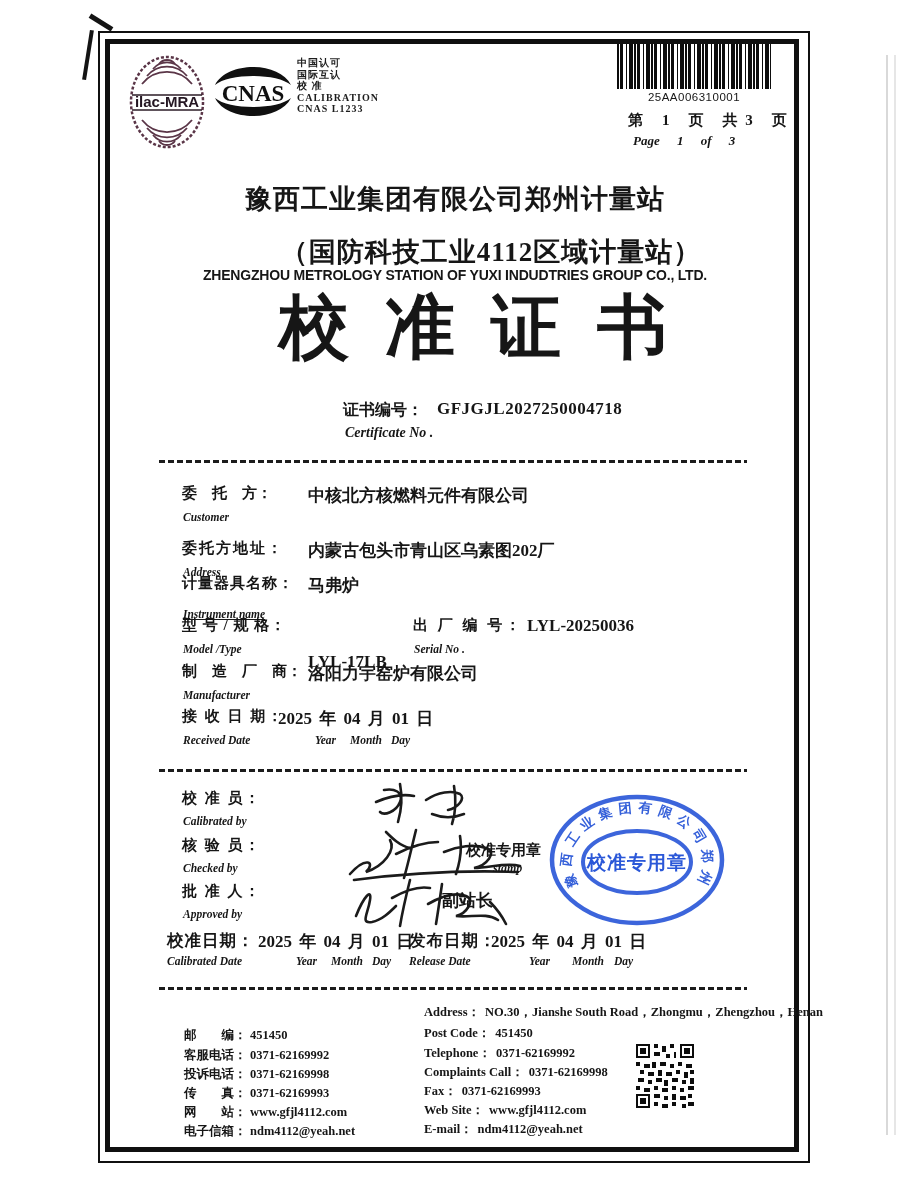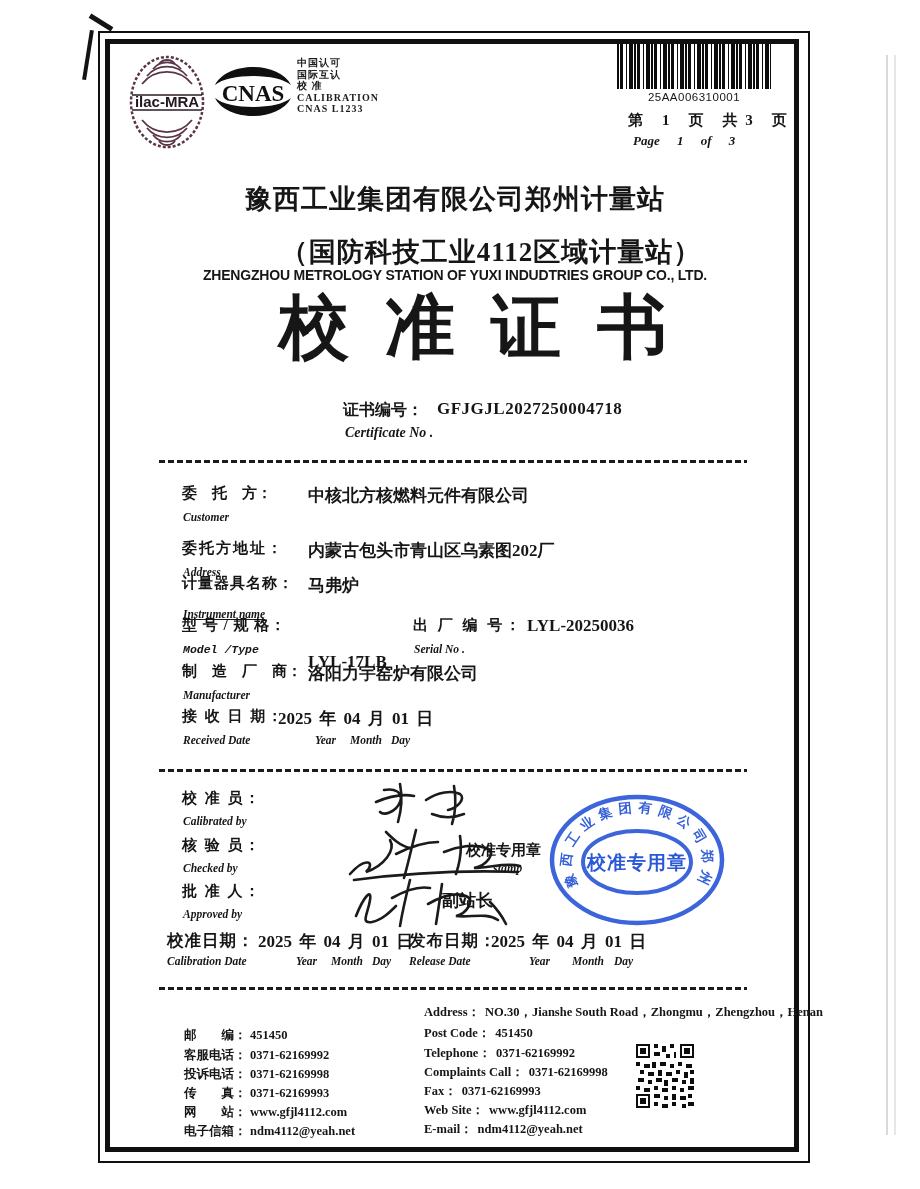--- a/index.html
+++ b/index.html
@@ -102,21 +102,21 @@
   <span class="abs lbl" style="left:182px;top:539px;">委托方地址：</span>
   <span class="abs val" style="left:308px;top:539px;">内蒙古包头市青山区乌素图202厂</span>
   <span class="abs sub" style="left:183px;top:566px;">Address</span>
 
   <span class="abs lbl" style="left:182px;top:574px;letter-spacing:1px;">计量器具名称：</span>
   <span class="abs val" style="left:308px;top:574px;">马弗炉</span>
   <span class="abs sub" style="left:183px;top:608px;text-decoration:underline;">Instrument name</span>
 
   <span class="abs lbl" style="left:182px;top:616px;letter-spacing:1px;">型 号 / 规 格：</span>
   <span class="abs val" style="left:308px;top:616px;margin-top:36px;">LYL-17LB</span>
-  <span class="abs sub" style="left:183px;top:643px;font-family:Liberation Mono, monospace;">Model /Type</span>
+  <span class="abs sub" style="left:183px;top:643px;">Model /Type</span>
 
   <span class="abs lbl" style="left:413px;top:616px;letter-spacing:3px;">出 厂 编 号：</span>
   <span class="abs val" style="left:527px;top:616px;">LYL-20250036</span>
   <span class="abs sub" style="left:414px;top:643px;">Serial No .</span>
 
   <span class="abs lbl" style="left:182px;top:662px;letter-spacing:0;">制　造　厂　商：</span>
   <span class="abs val" style="left:308px;top:662px;">洛阳力宇窑炉有限公司</span>
   <span class="abs sub" style="left:183px;top:689px;">Manufacturer</span>
 
   <span class="abs lbl" style="left:182px;top:707px;letter-spacing:2px;">接 收 日 期：</span>
@@ -171,21 +171,21 @@
       </text>
       <text x="90" y="79" text-anchor="middle" font-size="19" font-weight="700" fill="#2b58d8" style="letter-spacing:1px;">校准专用章</text>
     </svg>
   </div>
 
   <span class="abs lbl" style="left:167px;top:930px;letter-spacing:1px;font-size:16.5px;">校准日期：</span>
   <span class="abs val dt" style="left:258px;top:930px;">2025 年 04 月 01 日</span>
   <span class="abs lbl" style="left:409px;top:930px;letter-spacing:1px;font-size:16.5px;">发布日期：</span>
   <span class="abs val dt" style="left:491px;top:930px;">2025 年 04 月 01 日</span>
 
-  <span class="abs sub" style="left:167px;top:955px;">Calibration Date</span>
+  <span class="abs sub" style="left:167px;top:955px;">Calibrated Date</span>
   <span class="abs sub" style="left:296px;top:955px;">Year</span>
   <span class="abs sub" style="left:331px;top:955px;">Month</span>
   <span class="abs sub" style="left:372px;top:955px;">Day</span>
   <span class="abs sub" style="left:409px;top:955px;">Release Date</span>
   <span class="abs sub" style="left:529px;top:955px;">Year</span>
   <span class="abs sub" style="left:572px;top:955px;">Month</span>
   <span class="abs sub" style="left:614px;top:955px;">Day</span>
 
   <div class="abs dd" style="left:159px;top:987px;width:588px;"></div>
 

